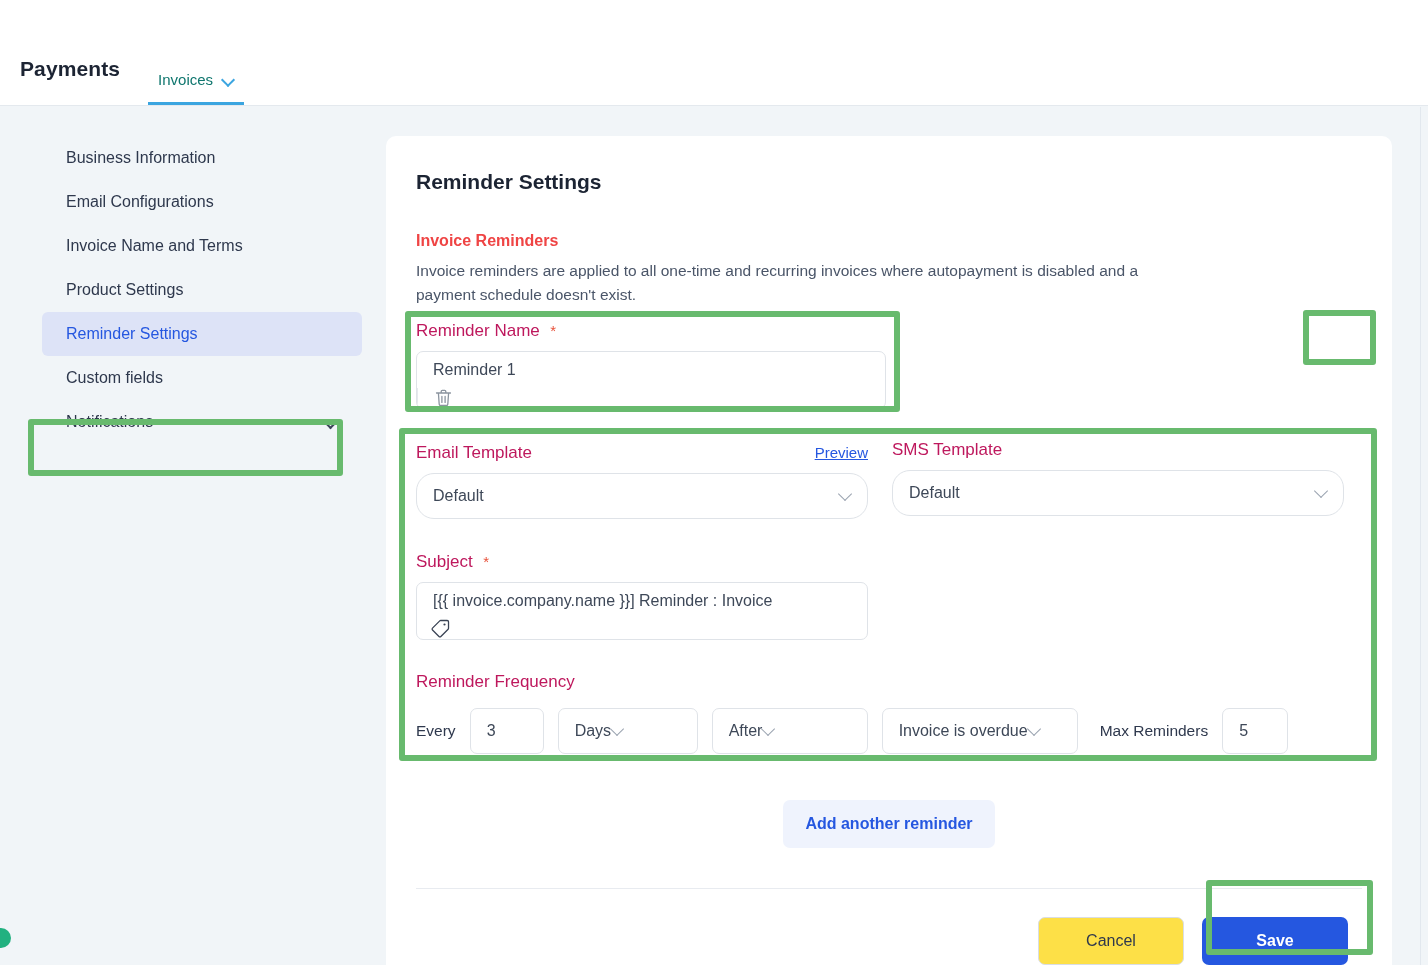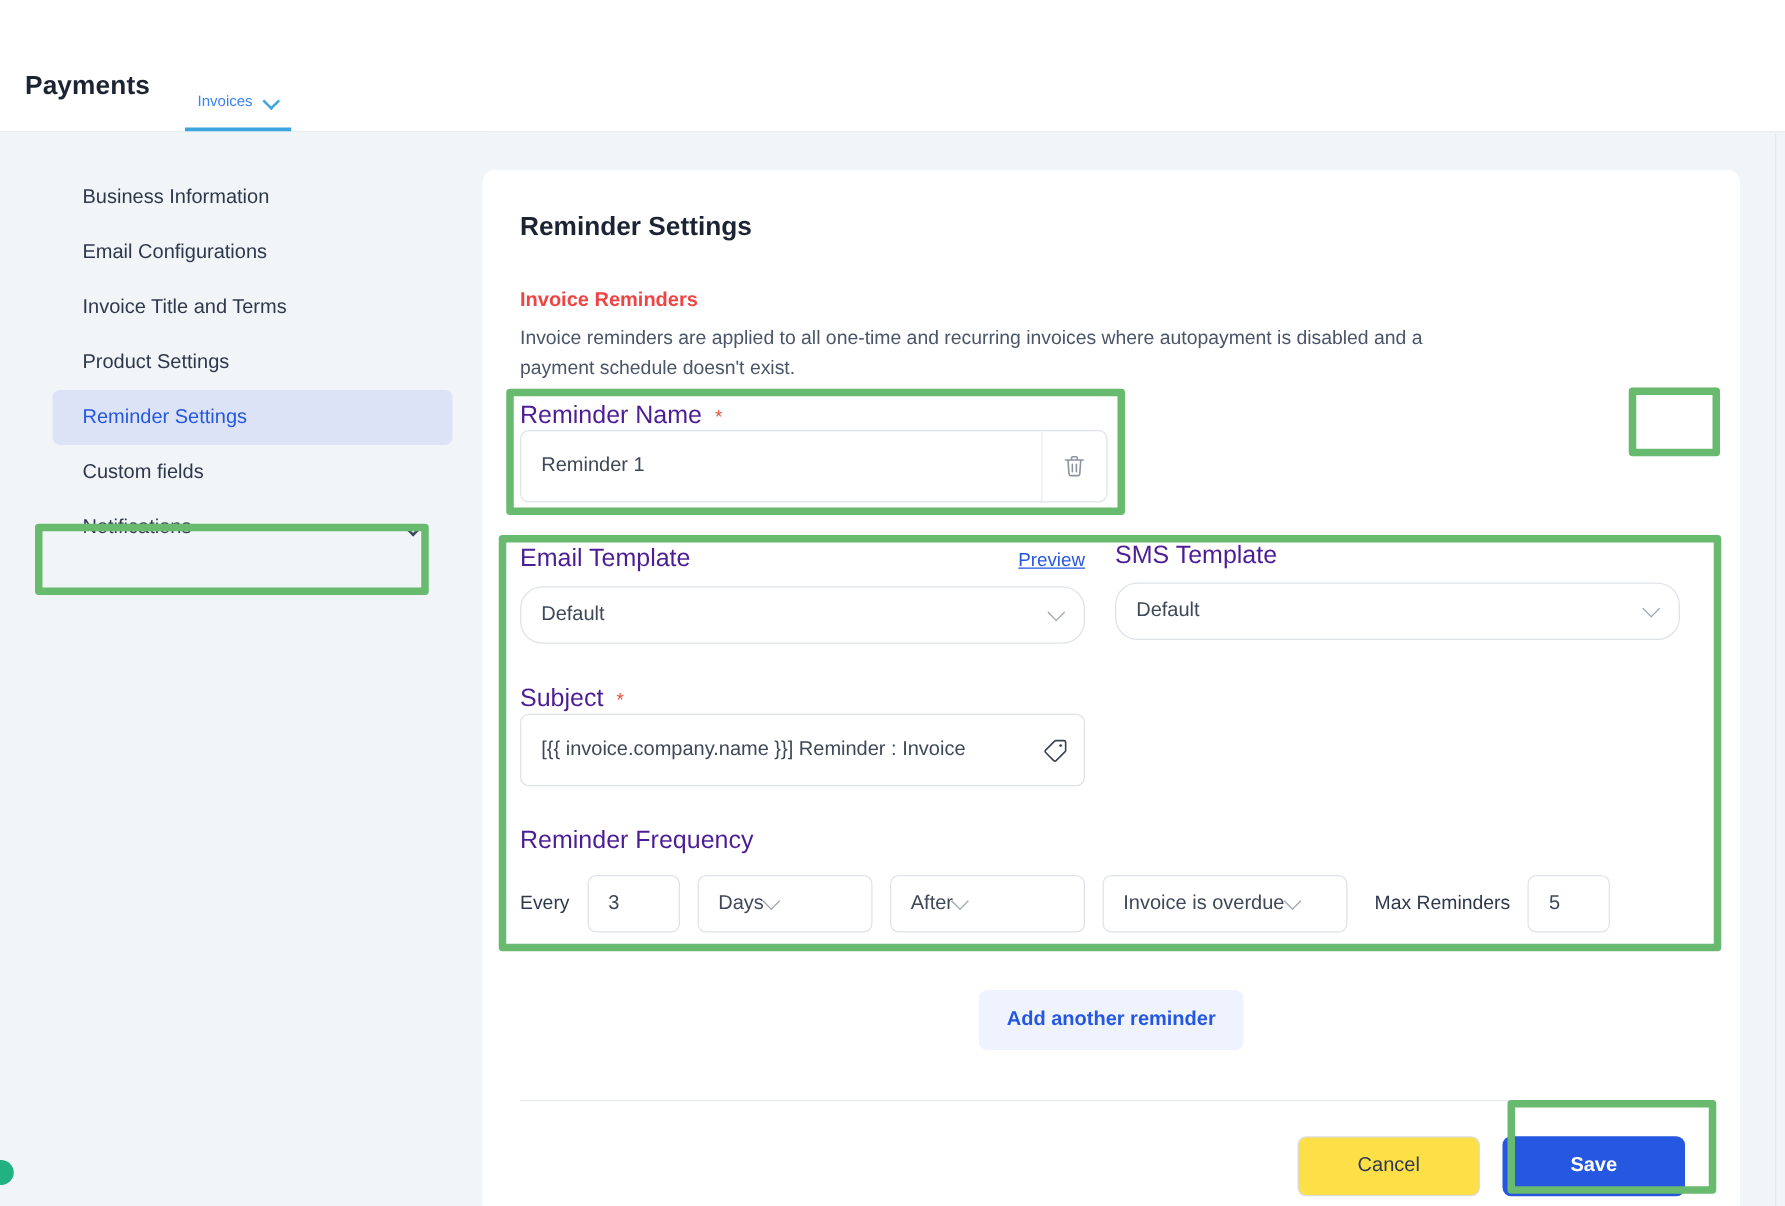--- a/index.html
+++ b/index.html
@@ -29,22 +29,22 @@
     font-weight: bold;
     color: #1c2433;
     padding-bottom: 24px;
     letter-spacing: .1px;
   }
   .tabs { display: flex; align-items: flex-end; margin-left: 28px; }
   .tab {
     display: flex;
     align-items: center;
     gap: 9px;
-    font-size: 12px;
-    color: #3b82f6;
+    font-size: 15px;
+    color: #0f766e;
     padding: 0 10px 14px 10px;
     cursor: pointer;
   }
   .tab.active { border-bottom: 3px solid #3ba5e0; }
   .chev-blue { display: inline-block; width: 12px; height: 12px; position: relative; }
   .chev-blue::after {
     content: "";
     position: absolute; left: 1px; top: 1px;
     width: 8px; height: 8px;
     border-right: 2.2px solid #3ba5e0;
@@ -95,34 +95,35 @@
     border-radius: 10px;
     height: 840px;
     padding: 34px 30px 0 30px;
     position: relative;
   }
   .card-title { font-size: 21px; font-weight: bold; color: #1c2433; margin-bottom: 38px; }
   .sec-title { font-size: 16px; font-weight: bold; color: #ef4444; margin-bottom: 9px; }
   .sec-desc { font-size: 15.5px; color: #4a5568; line-height: 1.55; max-width: 760px; }
 
   
-  .field-label { font-size: 20px; color: #4c1d95; }
+  .field-label { font-size: 17px; color: #be185d; }
   .req { color: #e8513a; font-size: 15px; margin-left: 6px; }
 
   .name-row { display: flex; align-items: flex-start; margin-top: 14px; }
   .name-block { width: 470px; }
   .input-with-btn {
-    margin-top: 0;
+    margin-top: 10px;
     display: flex;
     align-items: stretch;
     border: 1px solid #dfe3e8;
     border-radius: 7px;
     background: #fff;
     height: 58px;
     overflow: hidden;
+    flex-direction: column;
   }
   .input-with-btn .val {
     flex: 1;
     display: flex; align-items: center;
     padding: 0 16px;
     font-size: 16px;
     color: #3e4858;
   }
   .icon-btn {
     width: 52px;
@@ -240,21 +241,21 @@
 <div class="body-wrap">
 
   <div class="sidebar">
     <div class="side-item">
       <span>Business Information</span>
     </div>
     <div class="side-item">
       <span>Email Configurations</span>
     </div>
     <div class="side-item">
-      <span>Invoice Title and Terms</span>
+      <span>Invoice Name and Terms</span>
     </div>
     <div class="side-item">
       <span>Product Settings</span>
     </div>
     <div class="side-item active boxed">
       <span>Reminder Settings</span>
     </div>
     <div class="side-item">
       <span>Custom fields</span>
     </div>

